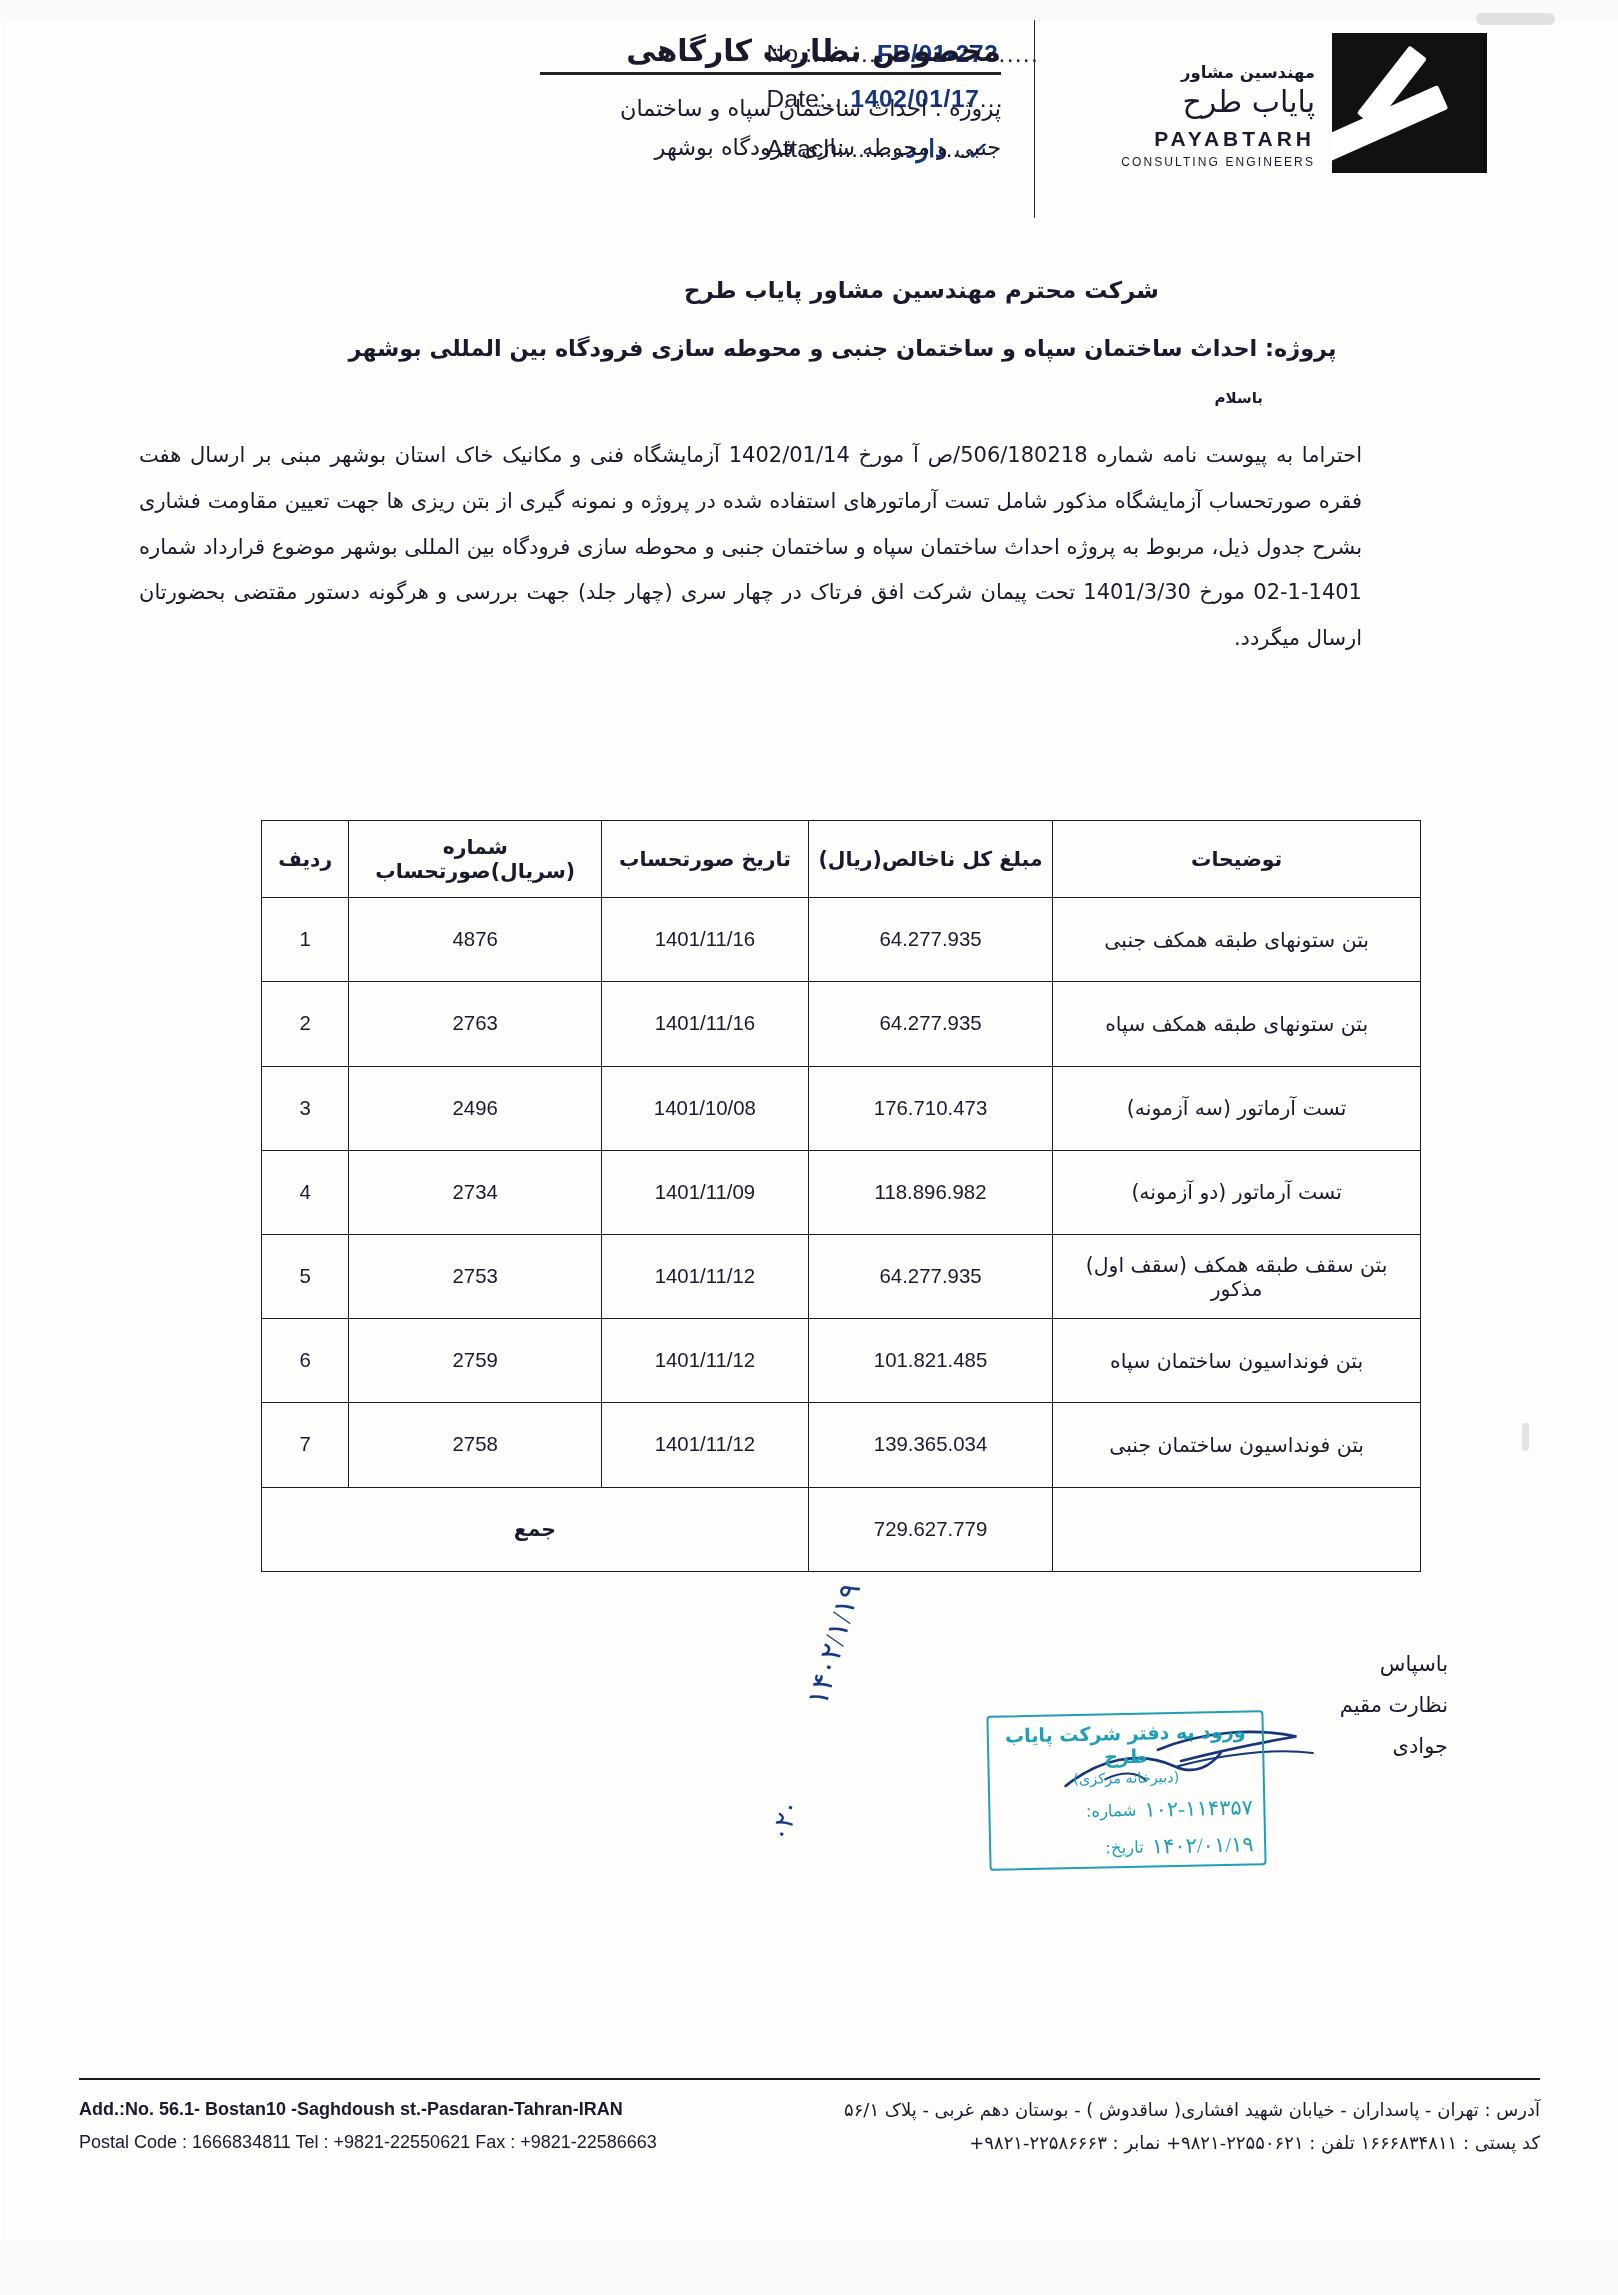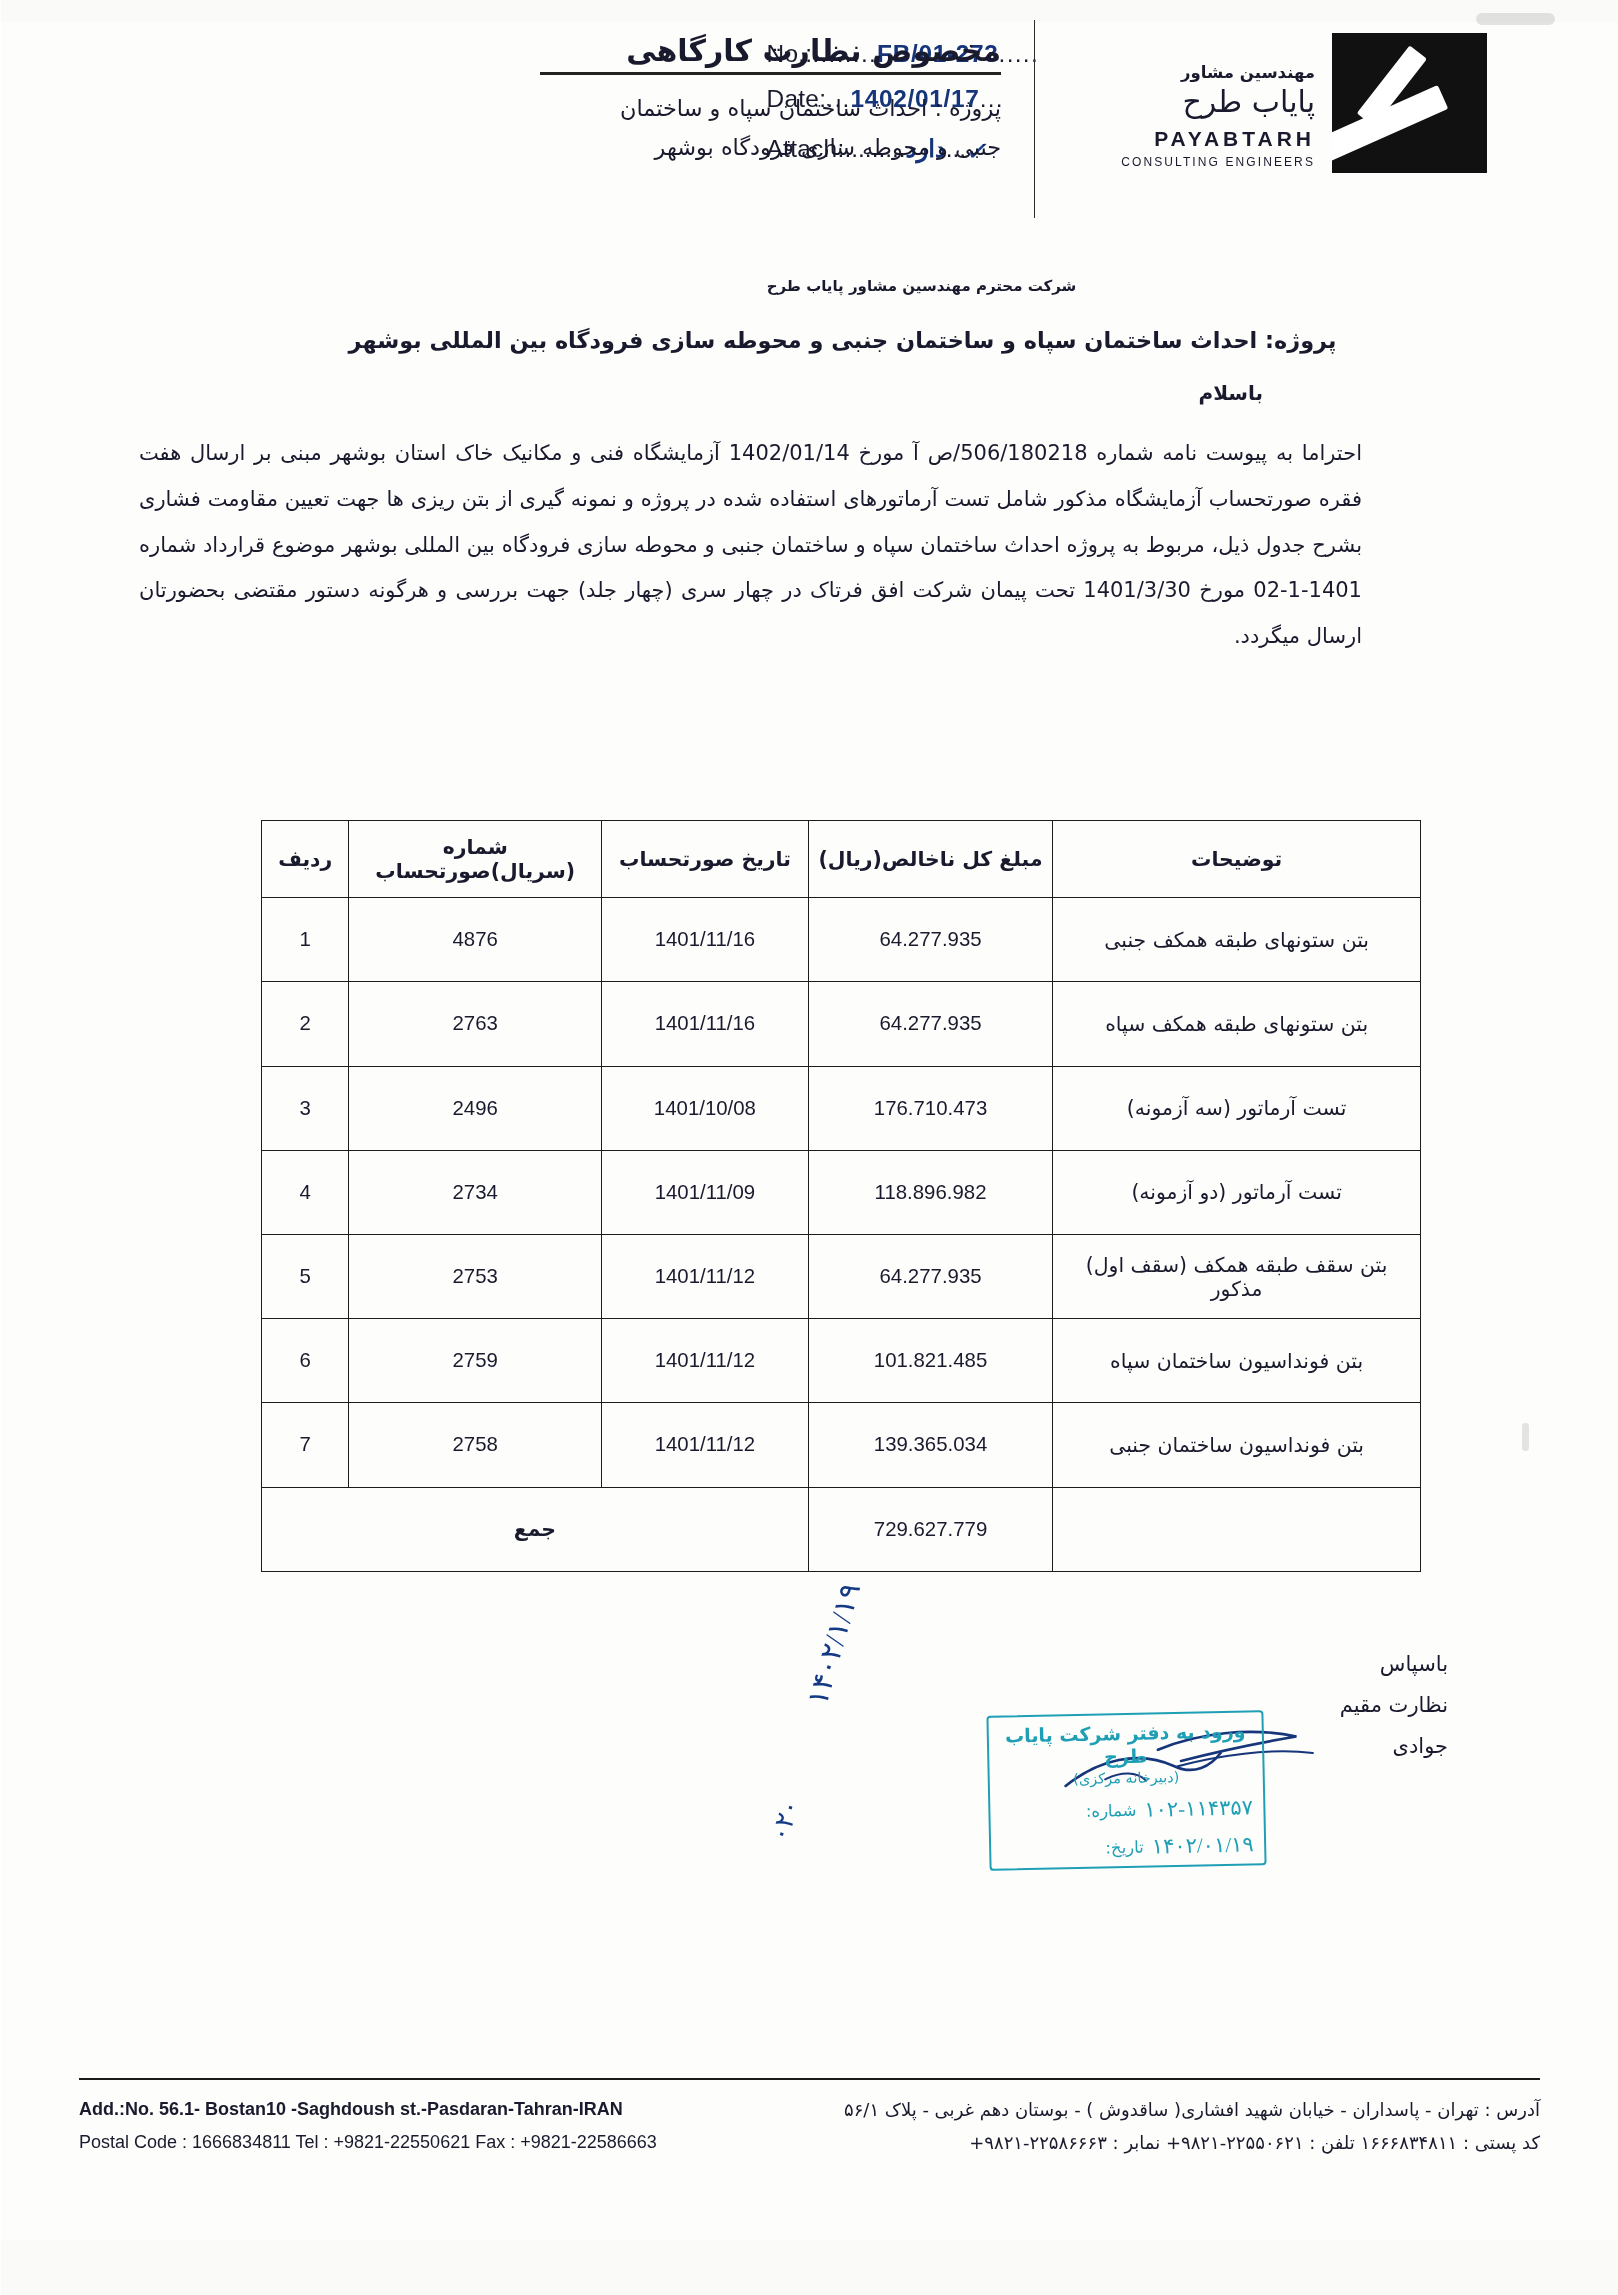--- a/index.html
+++ b/index.html
@@ -175,36 +175,36 @@
   
   .body-area {
     position: absolute;
     top: 257px;
     left: 99px;
     right: 112px;
     direction: rtl;
     text-align: right;
   }
   .addressee {
-    font-size: 15px;
+    font-size: 23px;
     font-weight: bold;
     text-align: center;
     margin: 20px 0 32px 0;
     padding-left: 237px;
   }
   .field-line {
     font-size: 22.4px;
     font-weight: bold;
     margin-bottom: 28px;
     text-align: center;
     padding-left: 79px;
   }
   .field-line.subject { padding-left: 59px; }
   .salutation {
-    font-size: 20px;
+    font-size: 15px;
     font-weight: bold;
     margin: 18.4px 244px 26px 0;
   }
   .paragraph {
     font-size: 21px;
     line-height: 2.18;
     text-align: justify;
     margin: 0 145px 0 40px;
   }
 

